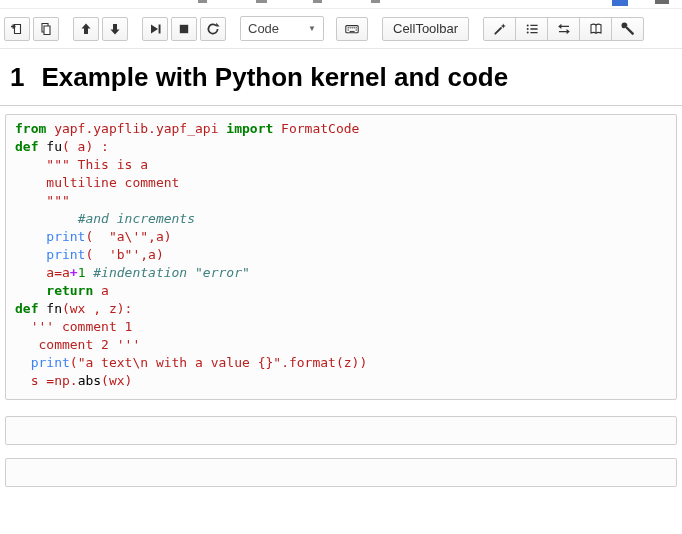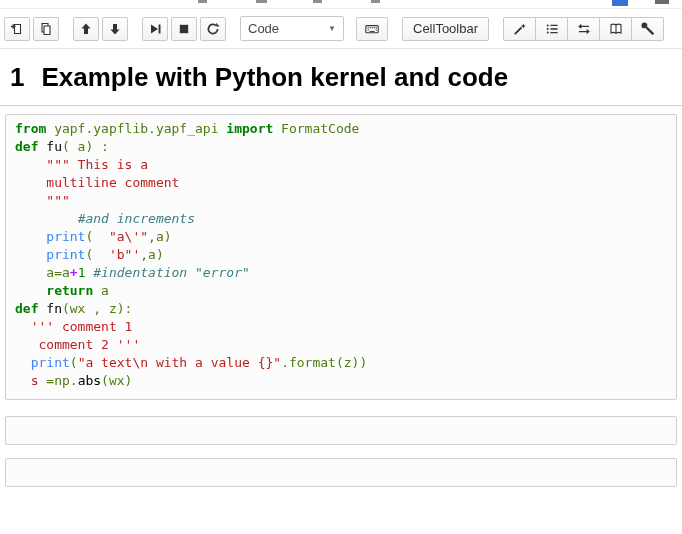--- a/index.html
+++ b/index.html
@@ -23,21 +23,21 @@
     height: 24px; min-width: 26px; padding: 0 5px;
     background: linear-gradient(#fefefe, #f3f3f3);
     border: 1px solid #c9c9c9; border-radius: 2px; cursor: pointer;
     font-size: 13px; color: #333; margin-right: 3px;
   }
   .group .tbtn:last-child { margin-right: 0; }
   .group.joined .tbtn { margin: 0 0 0 -1px; border-radius: 0; width: 33px; }
   .group.joined .tbtn:first-child { margin-left: 0; border-radius: 2px 0 0 2px; }
   .group.joined .tbtn:last-child { border-radius: 0 2px 2px 0; }
   .cellselect {
-    height: 25px; width: 104px; border: 1px solid #c9c9c9; border-radius: 2px;
+    height: 25px; width: 84px; border: 1px solid #c9c9c9; border-radius: 2px;
     background: #fff; display: flex; align-items: center; justify-content: space-between;
     padding: 0 7px; font-size: 13px; color: #444; margin-right: 12px; cursor: pointer;
   }
   .cellselect .caret { font-size: 8px; color: #666; }
   .tbtn svg { display: block; }
 
   
   h1.title { font-size: 26px; font-weight: bold; color: #000; margin: 13px 2px 12px 10px; }
   h1.title .num { margin-right: 17px; }
   hr.rule { border: none; border-top: 1px solid #cfcfcf; margin: 0; }
@@ -49,21 +49,21 @@
   }
   .code-line { height: 18px; white-space: pre; font-family: "DejaVu Sans Mono", monospace;
                font-size: 13px; color: #000; }
   .tk-kw      { color: #008000; font-weight: bold; text-align: right; }
   .tk-builtin { color: #3b82f6; }
   .tk-def     { color: #000000; }
   .tk-str     { color: #ba2121; }
   .tk-com     { color: #408080; font-style: italic; }
   .tk-num     { color: #008800; }
   .tk-op      { color: #aa22ff; font-weight: bold; }
-  .tk-plain   { color: #4d7c0f; }
+  .tk-plain   { color: #b91c1c; }
 
   
   .empty-cell { margin: 16px 5px 0 5px; height: 29px; border: 1px solid #cfcfcf;
                 border-radius: 2px; background: #fcfcfc; cursor: text; }
   .empty-cell.second { margin-top: 13px; }
 </style>
 </head>
 <body>
 
 <div class="screen">

